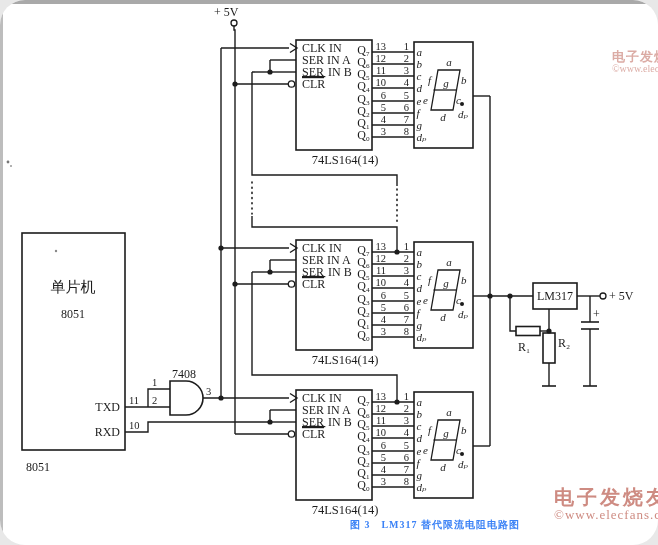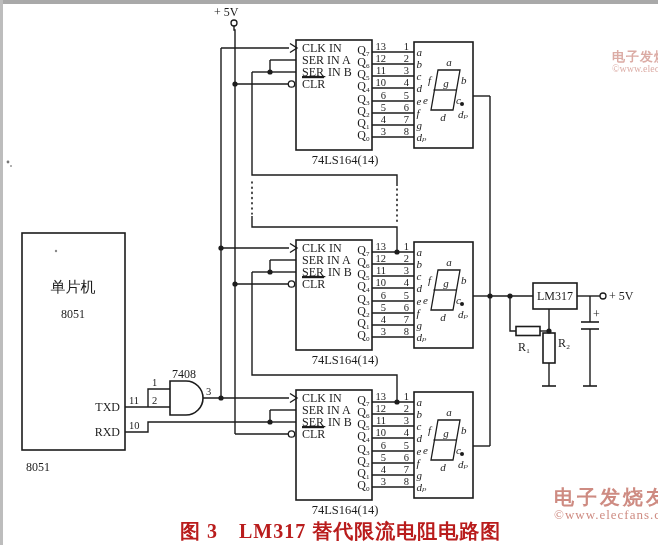--- a/index.html
+++ b/index.html
@@ -1,39 +1,39 @@
 <!DOCTYPE html>
 <html><head>
 <meta charset="utf-8">
 <style>
   html,body{margin:0;padding:0;background:#e8e8e8;}
   #screenshot{
     position:relative;width:658px;height:545px;background:#ffffff;
-    overflow:hidden;font-family:"Liberation Serif","DejaVu Serif",serif;
+    overflow:hidden;font-family:"Liberation Serif","DejaVu Serif",serif;border-radius:25px;
   }
   .edge-top{position:absolute;left:0;top:0;width:658px;height:4px;background:#a9a9a9;}
   .edge-left{position:absolute;left:0;top:0;width:3px;height:545px;background:#bdbdbd;}
   svg text{fill:#1c1c1c;font-family:"Liberation Serif","DejaVu Serif",serif;}
   .pin{font-size:12px;}
   .q{font-size:12px;}
   .num{font-size:10.5px;}
   .seg{font-size:11px;font-style:italic;}
   .chiplabel{font-size:12.5px;}
   .cn{font-size:15px;}
   .u{text-decoration:underline;}
   .ov{text-decoration:overline;}
   .wire{stroke:#1c1c1c;stroke-width:1.4;fill:none;}
   .wire2{stroke:#1c1c1c;stroke-width:1.6;fill:none;}
   .dotted{stroke:#1c1c1c;stroke-width:1.6;fill:none;stroke-dasharray:1 4.2;stroke-linecap:round;}
   .box{fill:none;stroke:#1c1c1c;stroke-width:1.6;}
   .dot{fill:#1c1c1c;}
   .term{fill:#ffffff;stroke:#1c1c1c;stroke-width:1.3;}
   .caption{
-    position:absolute;left:180px;top:518px;width:340px;text-align:left;
-    font-size:20px;font-weight:bold;color:#b91c1c;letter-spacing:1px;
+    position:absolute;left:180px;top:518px;width:340px;text-align:right;
+    font-size:10px;font-weight:bold;color:#3b82f6;letter-spacing:1px;
   }
   .wm{position:absolute;color:#c97f75;line-height:1.05;}
   .wm .wm-name{font-size:20px;font-weight:bold;letter-spacing:3px;text-shadow:1px 1px 0 #fff;}
   .wm .wm-site{font-size:13px;letter-spacing:1px;text-shadow:1px 1px 0 #fff;}
   .wm-bottom{left:554px;top:487px;opacity:.9;}
   .wm-top{left:612px;top:50px;opacity:.65;}
   .wm-top .wm-name{font-size:13px;letter-spacing:1px;}
   .wm-top .wm-site{font-size:10px;letter-spacing:0;}
 </style>
 </head>

